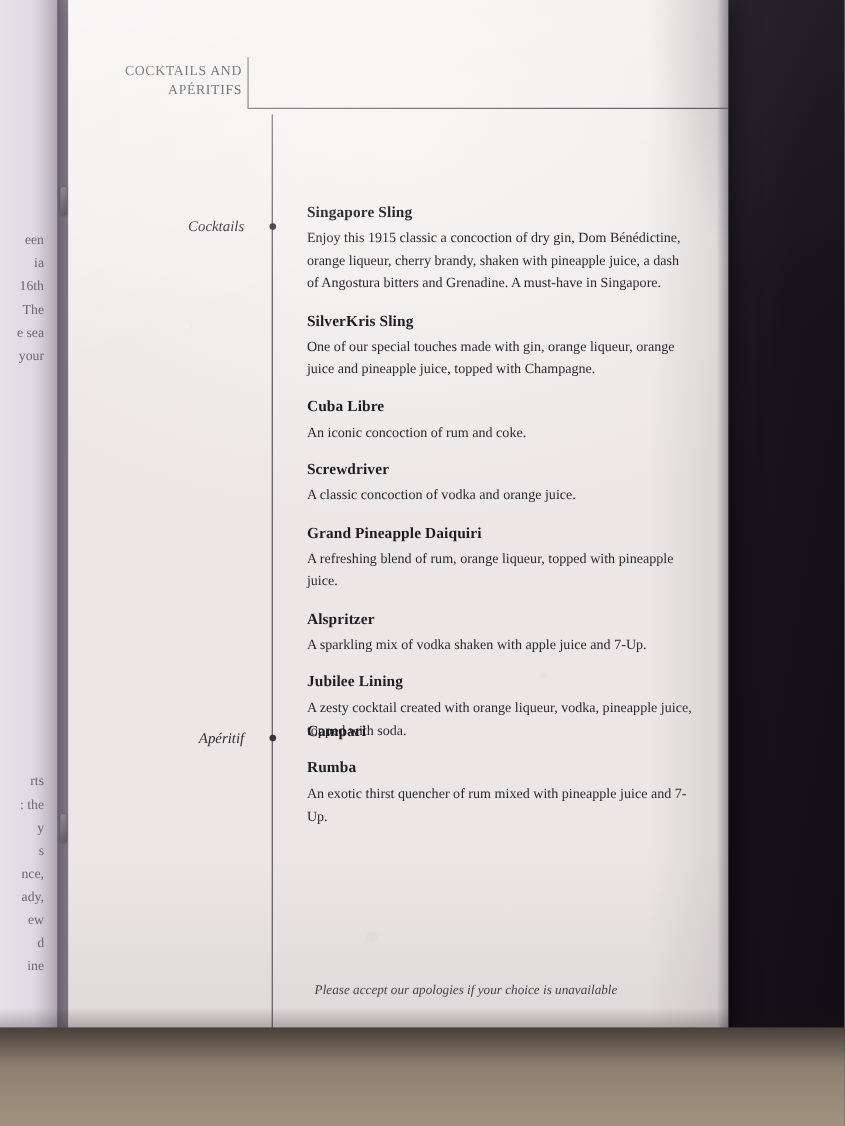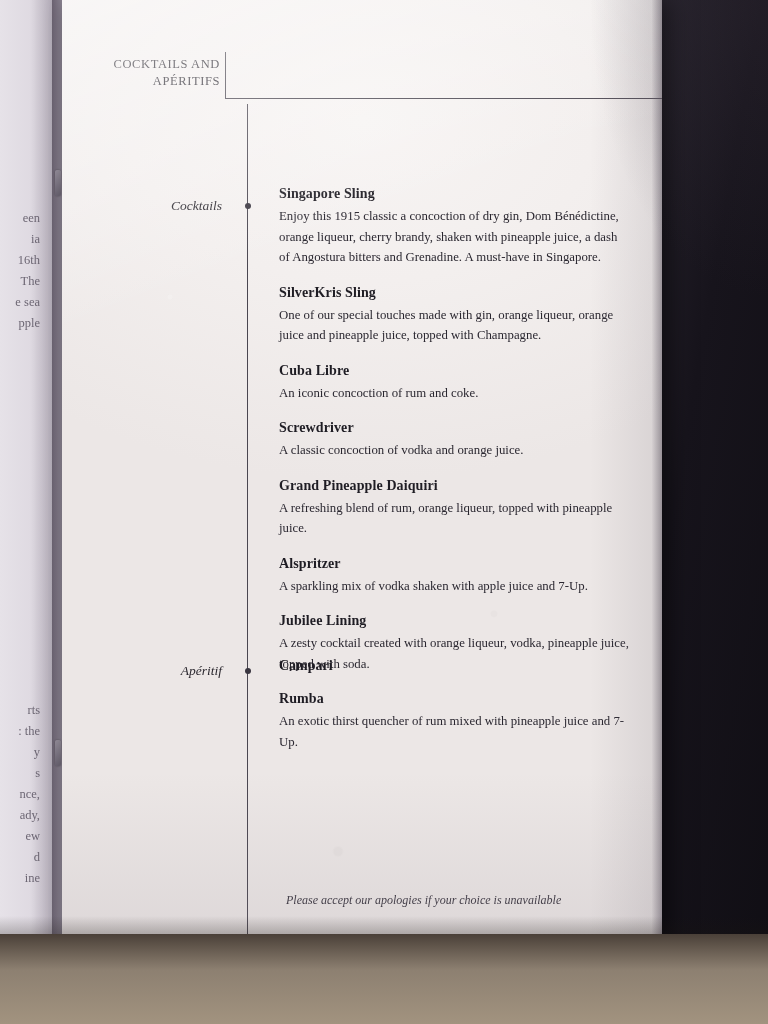--- a/index.html
+++ b/index.html
@@ -225,21 +225,21 @@
 
   <div class="left-page"></div>
   <div class="left-page-shadow"></div>
 
   <div class="left-text block1">
     <div>een</div>
     <div>ia</div>
     <div>16th</div>
     <div>The</div>
     <div>e sea</div>
-    <div>pple</div>
+    <div>your</div>
   </div>
 
 
   <div class="left-text block3">
     <div>rts</div>
     <div>: the</div>
     <div>y</div>
     <div>s</div>
     <div>nce,</div>
     <div>ady,</div>

